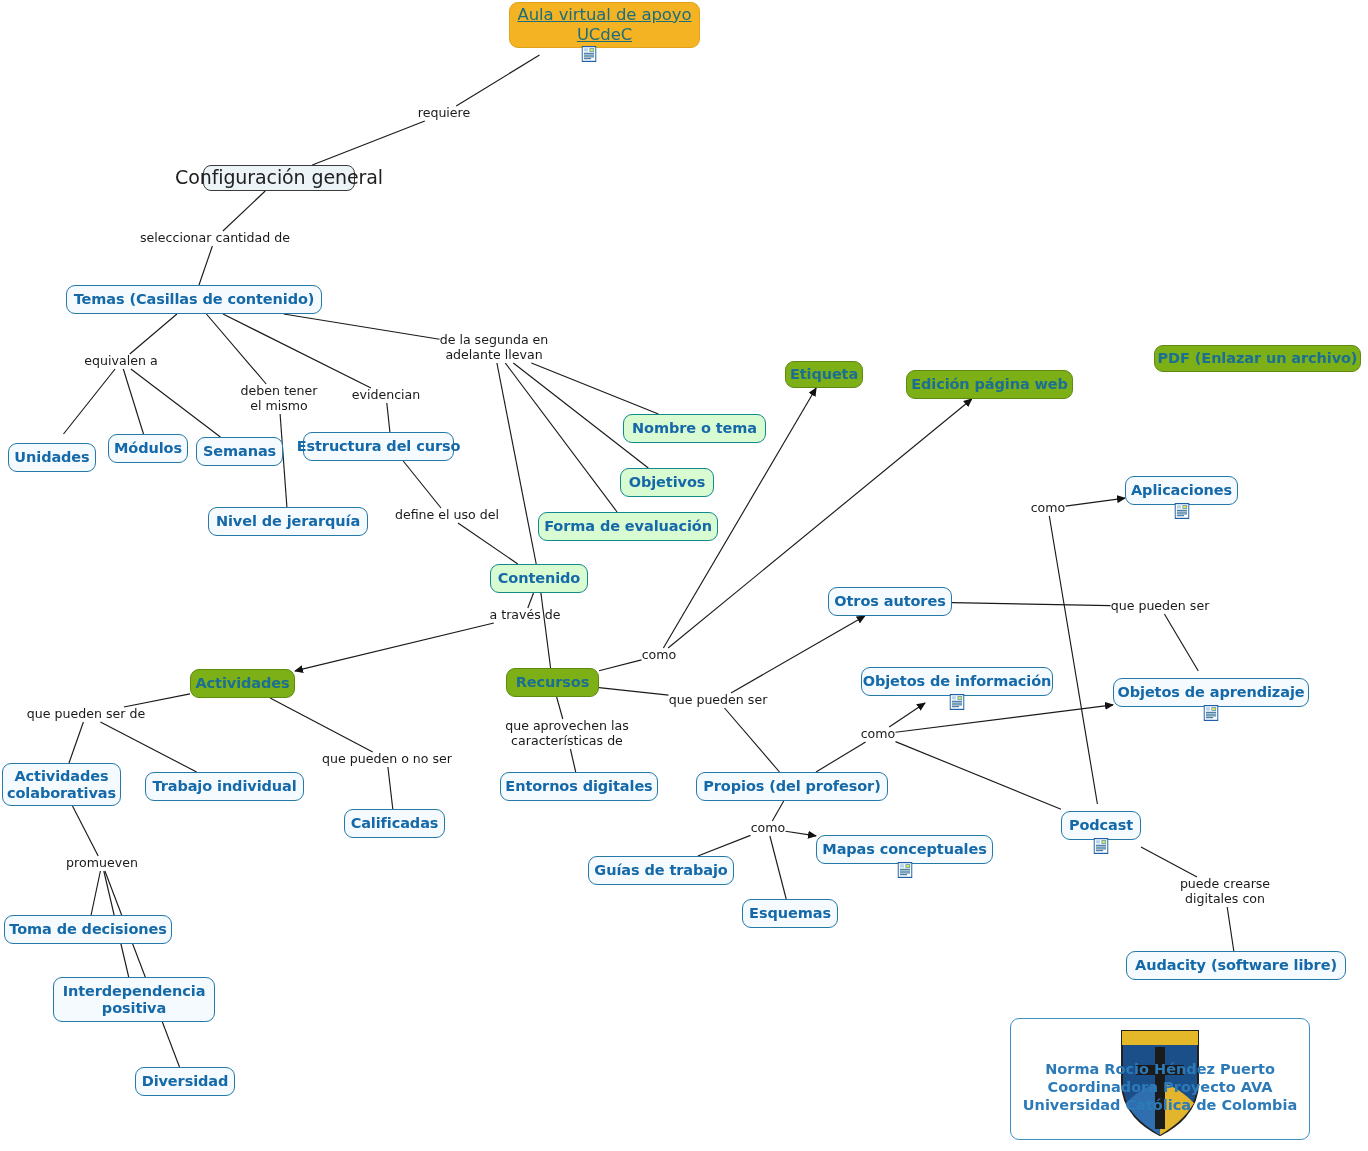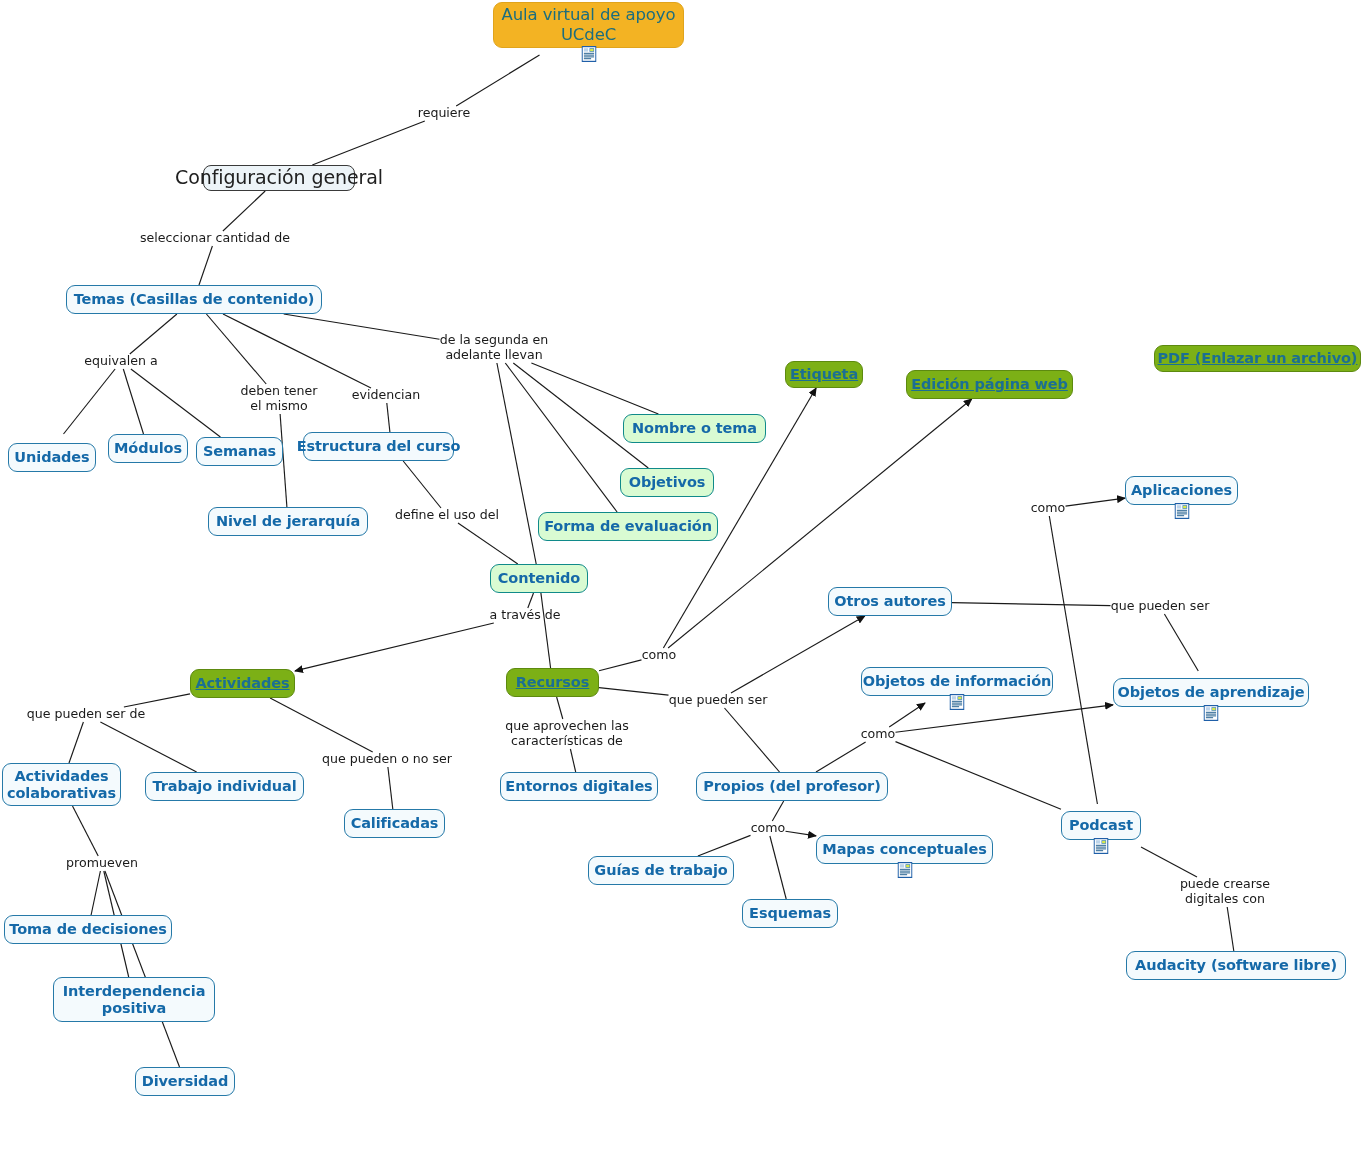--- a/index.html
+++ b/index.html
@@ -55,21 +55,20 @@
     font-size: 14.5px;
     padding: 5px 11px;
   }
   
   .n-green {
     background: #7cb016;
     border: 1.6px solid #5d8a0f;
     color: #1b6f93;
     font-size: 14.5px;
     padding: 5px 11px;
-    text-decoration: underline;
   }
   
   .n-orange {
     background: #f3b323;
     border: 1px solid #e0a41c;
     color: #1c6d7e;
     font-size: 16.5px;
     font-weight: normal;
     padding: 6px 12px;
     border-radius: 9px;
@@ -199,21 +198,21 @@
         <line x1="72.5" y1="806.0" x2="98.2" y2="856.0"></line>
         <line x1="100.4" y1="871.0" x2="91.1" y2="915.0"></line>
         <line x1="103.8" y1="871.0" x2="128.7" y2="977.0"></line>
         <line x1="104.9" y1="871.0" x2="179.5" y2="1067.0"></line>
         <line x1="1141.0" y1="847.0" x2="1197.0" y2="877.0"></line>
         <line x1="1227.2" y1="907.0" x2="1233.8" y2="951.0"></line>
       </g>
   </svg>
 
   <div id="node-layer">
-      <div class="node n-orange" style="left: 493px; top: 2px; width: 191px; height: 46px;">Aula virtual de apoyo
+      <div class="node n-orange" style="left: 509px; top: 2px; width: 191px; height: 46px; text-decoration: underline;">Aula virtual de apoyo
 UCdeC</div>
       <div class="docicon" style="left: 588.5px; top: 46px;"><svg viewBox="0 0 15 16" class="docicon-svg" width="15" height="16">
           <rect x="0.6" y="0.6" width="13.8" height="14.8" fill="#ffffff" stroke="#1f5fa8" stroke-width="1.2"></rect>
           <rect x="2.4" y="2.2" width="4.2" height="3.4" fill="#bcd4ea"></rect>
           <rect x="8.0" y="2.2" width="4.6" height="3.6" fill="#3a7fc4"></rect>
           <rect x="8.6" y="2.8" width="3.4" height="2.4" fill="#d8e84a"></rect>
           <g fill="#24608f">
             <rect x="2.4" y="6.8" width="10.2" height="1"></rect>
             <rect x="2.4" y="8.6" width="10.2" height="1"></rect>
             <rect x="2.4" y="10.4" width="10.2" height="1"></rect>
@@ -335,14 +334,27 @@
       <div class="linklabel" style="left: 1160px; top: 599px;">que pueden ser</div>
       <div class="linklabel" style="left: 878px; top: 727px;">como</div>
       <div class="linklabel" style="left: 768px; top: 821px;">como</div>
       <div class="linklabel" style="left: 86px; top: 707px;">que pueden ser de</div>
       <div class="linklabel" style="left: 387px; top: 752px;">que pueden o no ser</div>
       <div class="linklabel" style="left: 102px; top: 856px;">promueven</div>
       <div class="linklabel" style="left: 1225px; top: 877px;">puede crearse
 digitales con</div>
     </div>
 
+  <div id="signature">
+    <svg id="sig-shield" viewBox="0 0 92 112" xmlns="http://www.w3.org/2000/svg">
+      <path d="M8 6 H84 V58 C84 86 62 102 46 110 C30 102 8 86 8 58 Z" fill="#1b4f8a" stroke="#222222" stroke-width="2"></path>
+      <path d="M8 6 H84 V20 H8 Z" fill="#e5b82a"></path>
+      <path d="M46 58 C60 60 72 70 80 78 C72 92 58 103 46 110 Z" fill="#e3b52c"></path>
+      <path d="M46 58 C32 60 20 70 12 78 C20 92 34 103 46 110 Z" fill="#2f6fb0"></path>
+      <rect x="41" y="22" width="10" height="82" fill="#1b1b1b"></rect>
+      <rect x="22" y="40" width="48" height="10" fill="#1b1b1b"></rect>
+    </svg>
+    <div id="sig-text">Norma Rocio Héndez Puerto
+Coordinadora Proyecto AVA
+Universidad Católica de Colombia</div>
+  </div>
 
 </div>
 
 </body></html>

